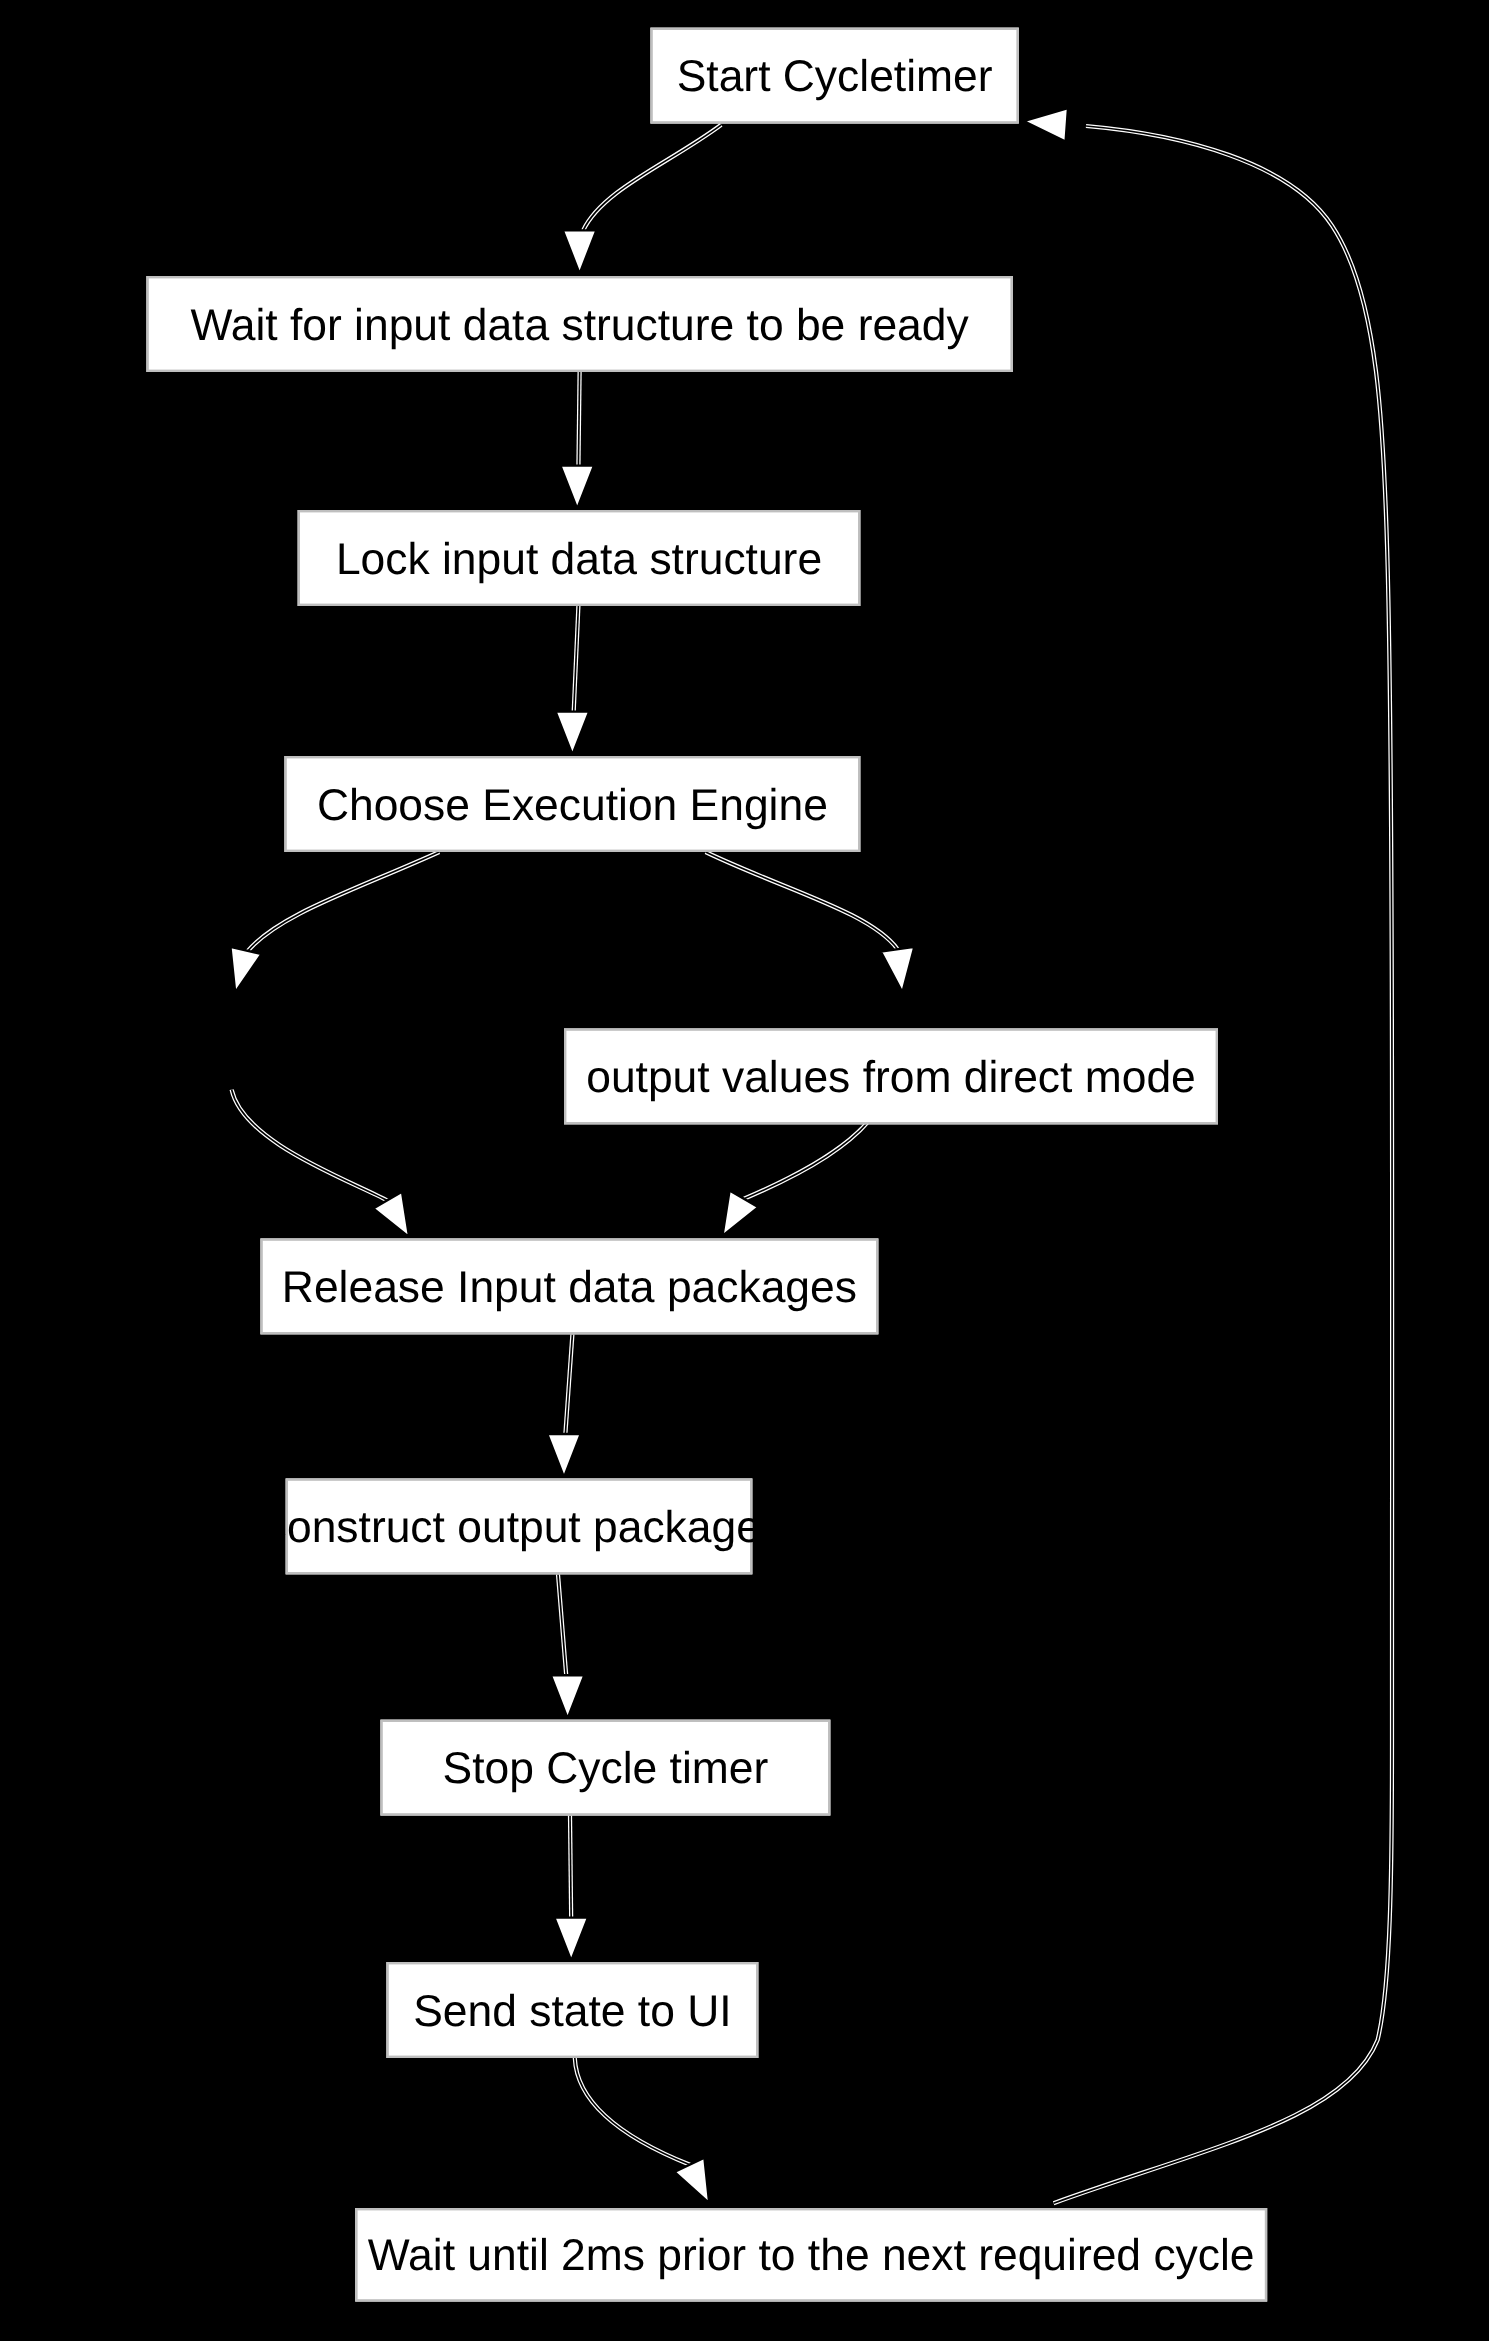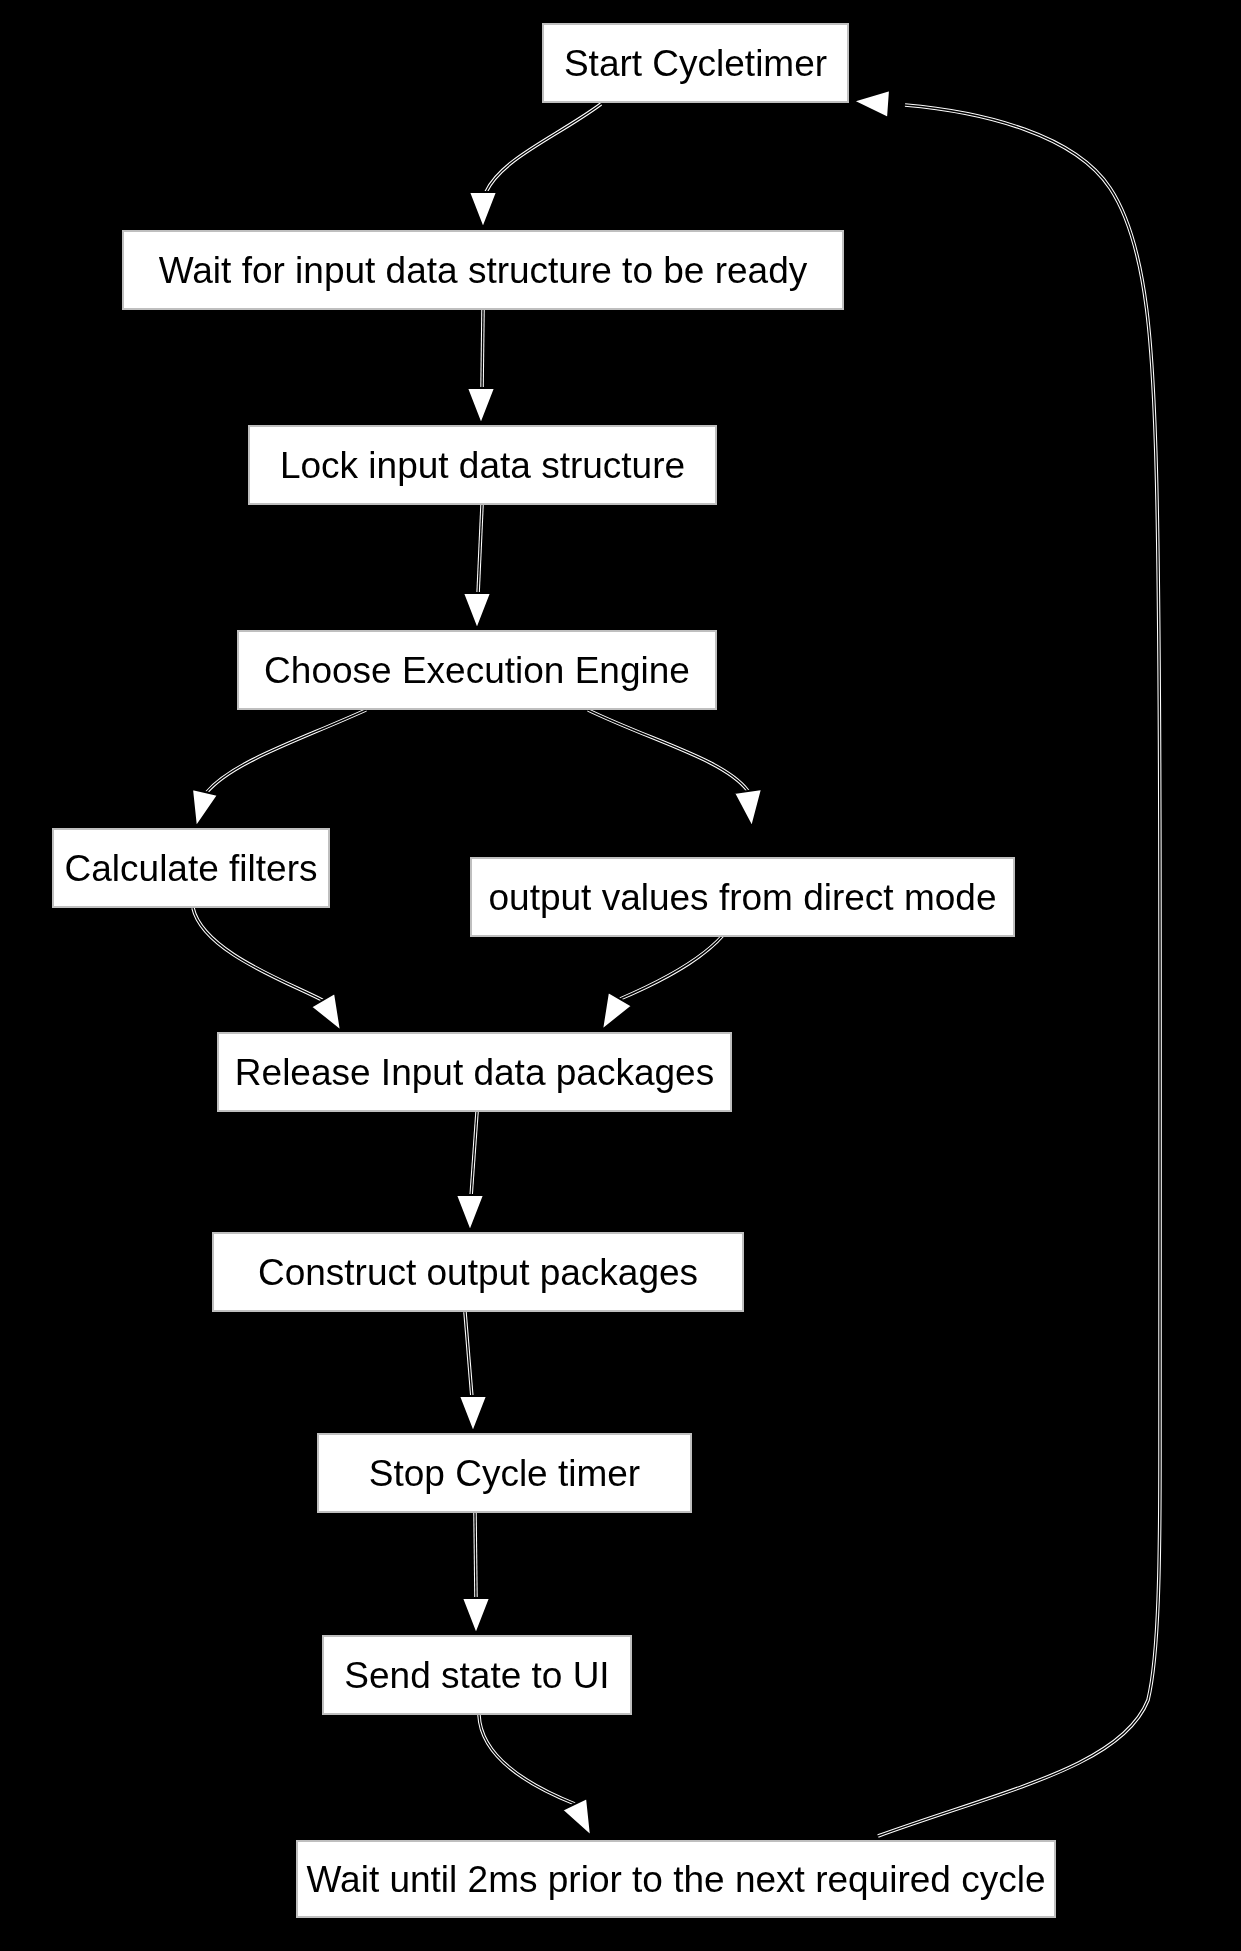--- a/index.html
+++ b/index.html
@@ -85,27 +85,26 @@
   </svg>
 
   <div class="node" style="left:542px;top:23px;width:307px;height:80px">Start Cycletimer</div>
 
   <div class="node" style="left:248px;top:425px;width:469px;height:80px">Lock input data structure</div>
 
   <div class="node" style="left:122px;top:230px;width:722px;height:80px">Wait for input data structure to be ready</div>
 
   <div class="node" style="left:237px;top:630px;width:480px;height:80px">Choose Execution Engine</div>
 
-  <div class="node" style="left:52px;top:828px;width:278px;height:80px">Calculate filters</div>
 
   <div class="node" style="left:470px;top:857px;width:545px;height:80px">output values from direct mode</div>
 
   <div class="node" style="left:217px;top:1032px;width:515px;height:80px">Release Input data packages</div>
 
-  <div class="node" style="left:212px;top:1232px;width:532px;height:80px">Construct output packages</div>
+  <div class="node" style="left:238px;top:1232px;width:389px;height:80px">Construct output packages</div>
 
   <div class="node" style="left:317px;top:1433px;width:375px;height:80px">Stop Cycle timer</div>
 
   <div class="node" style="left:322px;top:1635px;width:310px;height:80px">Send state to UI</div>
 
   <div class="node" style="left:296px;top:1840px;width:760px;height:78px">Wait until 2ms prior to the next required cycle</div>
 
 </div>
 
 </body></html>

